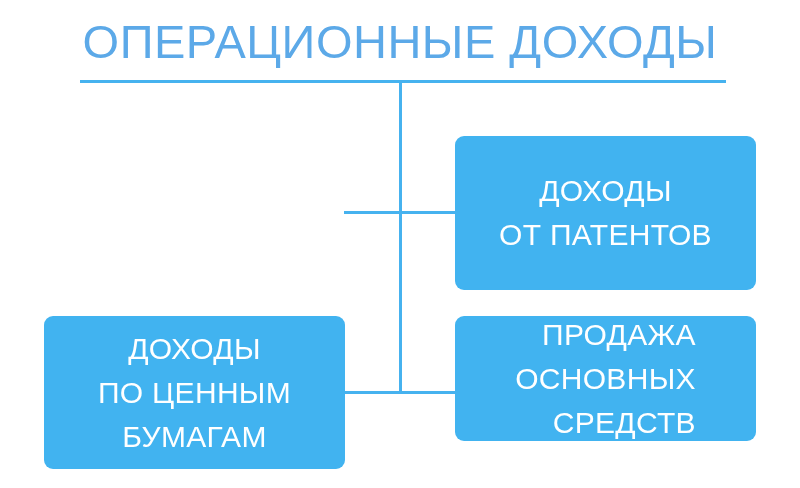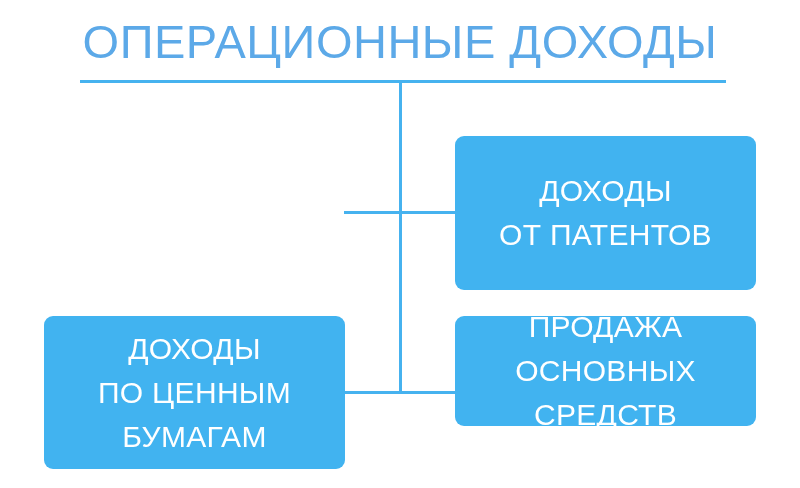--- a/index.html
+++ b/index.html
@@ -75,21 +75,21 @@
     line-height: 44px;
     font-weight: 400;
     letter-spacing: 0.3px;
     box-sizing: border-box;
     padding: 4px 10px;
     white-space: pre-line;
   }
   .node.top-left     { left: 44px;  top: 136px; width: 301px; height: 154px; }
   .node.top-right    { left: 455px; top: 136px; width: 301px; height: 154px; }
   .node.bottom-left  { left: 44px;  top: 316px; width: 301px; height: 153px; }
-  .node.bottom-right { left: 455px; top: 316px; width: 301px; height: 110px; }
+  .node.bottom-right { left: 455px; top: 316px; width: 301px; height: 125px; text-align: right; }
 </style>
 </head>
 <body>
 
 <div id="canvas">
 
   <div class="title">ОПЕРАЦИОННЫЕ ДОХОДЫ</div>
 
   <div class="title-rule"></div>
 

